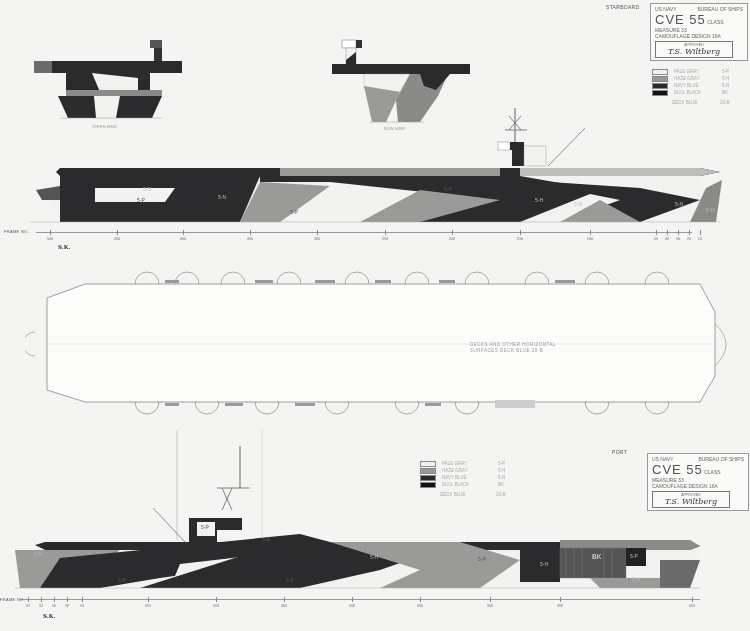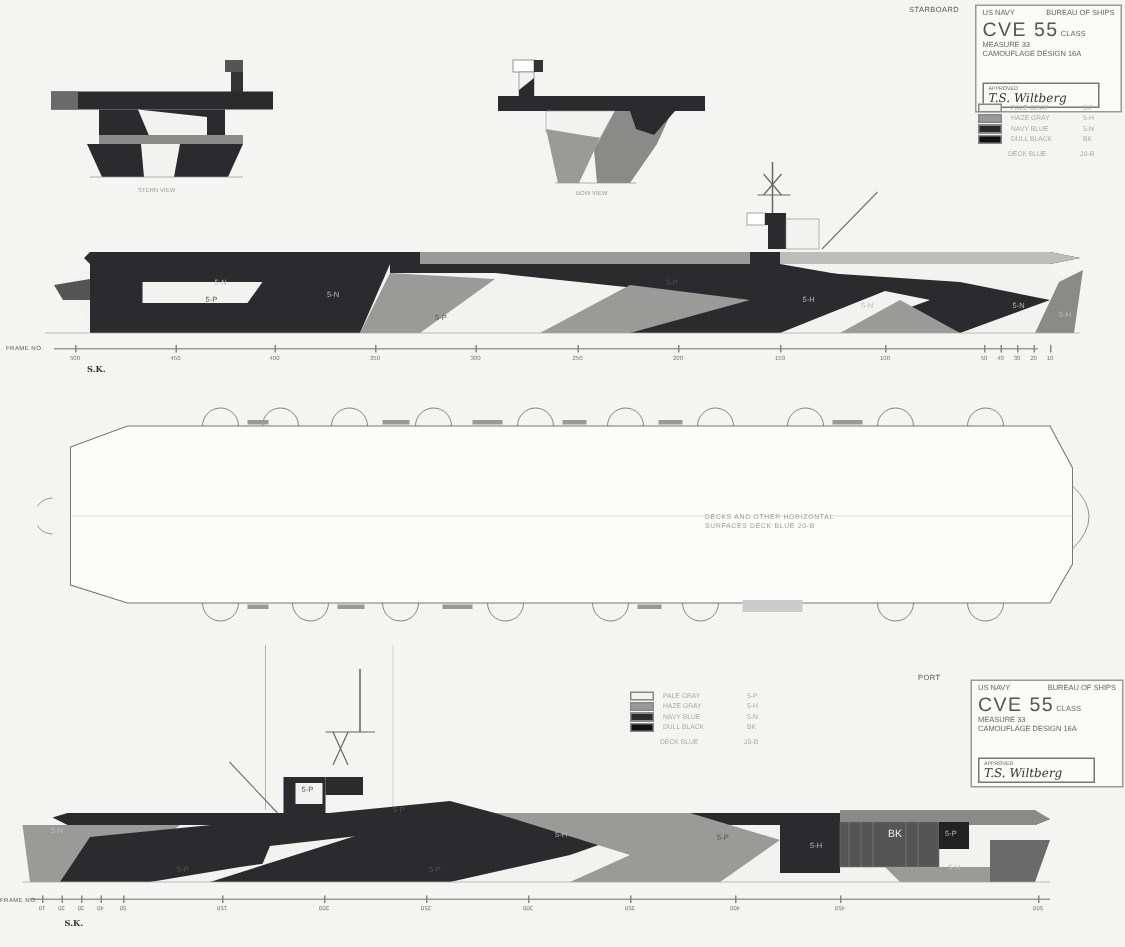--- a/index.html
+++ b/index.html
@@ -5,21 +5,21 @@
   html, body { margin:0; padding:0; }
   body { width:750px; height:631px; background:#f4f4f2; position:relative; overflow:hidden;
          font-family:"Liberation Sans", sans-serif; color:#333; }
   .abs { position:absolute; }
   .txt { font-size:5px; letter-spacing:0.3px; color:#555; }
   .lbl { font-size:5px; color:#bbb; position:absolute; }
   .lbl.dk { color:#555; }
   .titleblock { position:absolute; border:1px solid #999; background:#fafaf8; padding:2px 4px; font-size:5px; color:#666; }
   .titleblock .cls { font-size:13px; letter-spacing:1px; color:#555; }
   .titleblock .row { display:flex; justify-content:space-between; }
-  .sig { border:1px solid #777; margin-top:16px; padding:1px 3px; width:70px; }
+  .sig { border:1px solid #777; margin-top:2px; padding:1px 3px; width:70px;text-align:center; }
   .sig .name { font-family:"DejaVu Serif", serif; font-style:italic; font-size:8px; color:#333; }
   .legend-row { display:flex; align-items:center; gap:6px; height:7px; font-size:4.5px; color:#aaa; }
   .sw { width:14px; height:4px; border:1px solid #888; }
   .scale { position:absolute; height:1px; background:#999; }
   .tick { position:absolute; width:1px; height:5px; background:#888; }
   .tnum { position:absolute; font-size:4px; color:#777; transform:translateX(-50%); text-align:center; line-height:5px; }
   .sk { font-family:"DejaVu Serif", serif; font-weight:bold; font-size:5.5px; color:#333; position:absolute; }
   .note { position:absolute; font-size:4.5px; color:#999; letter-spacing:0.5px; line-height:6px; }
   .viewcap { position:absolute; font-size:4px; color:#999; }
 </style>

